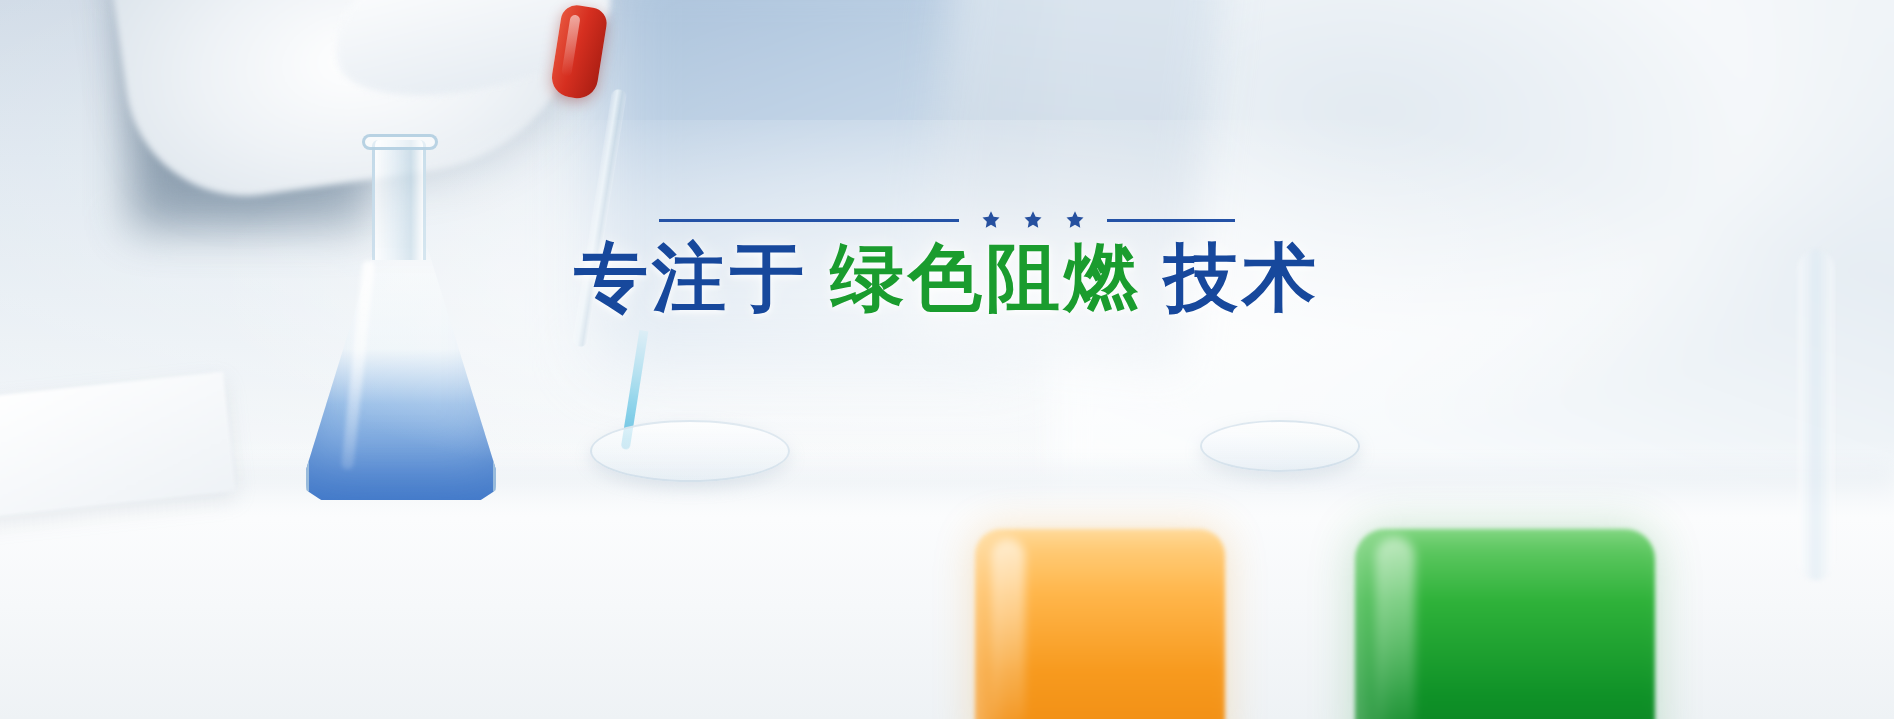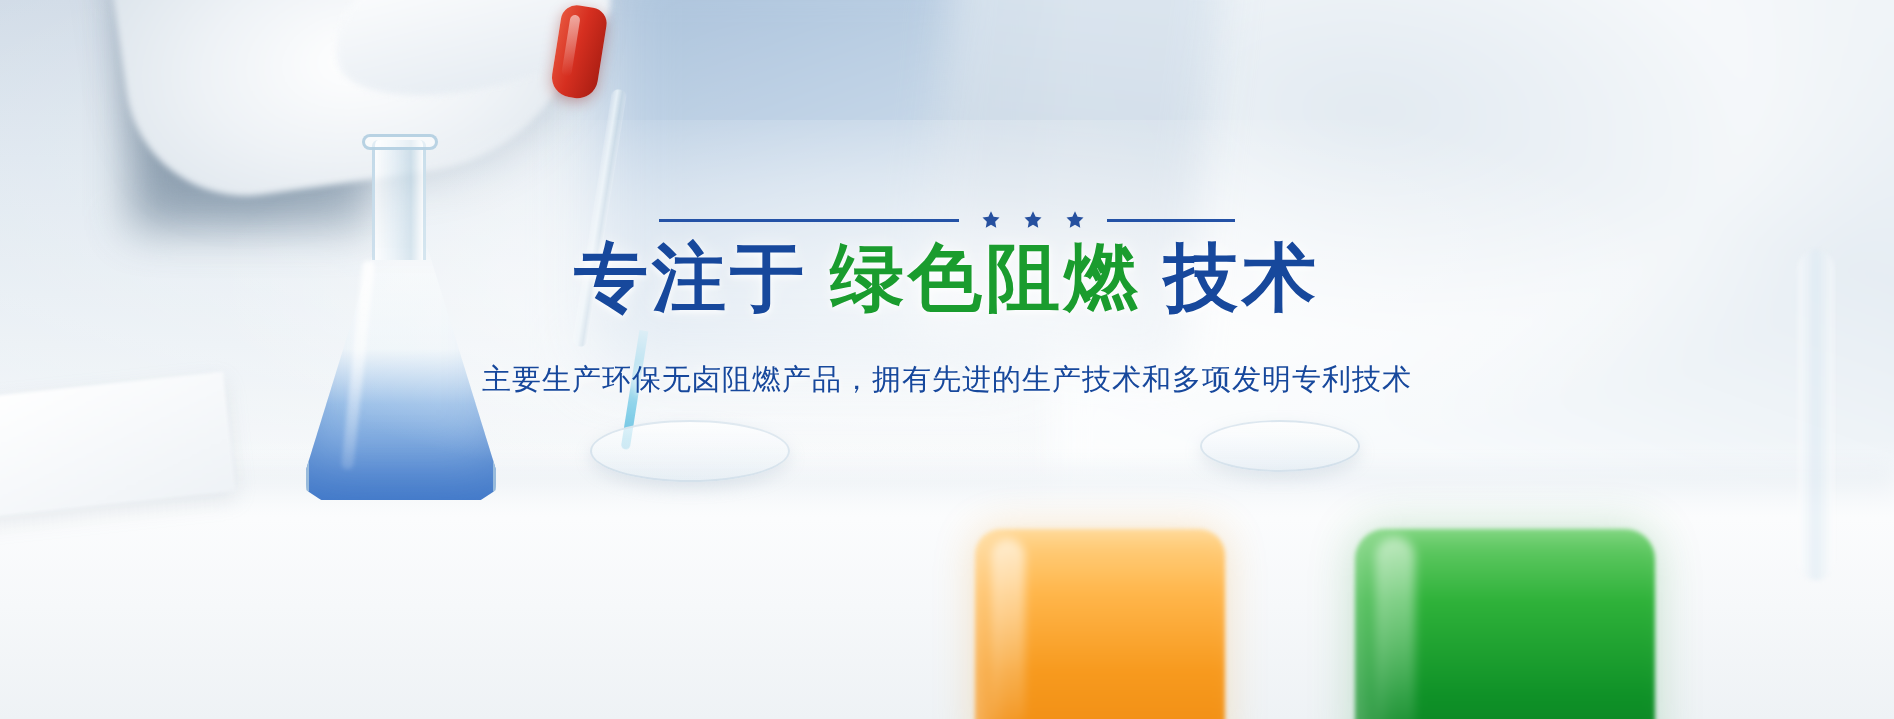--- a/index.html
+++ b/index.html
@@ -277,16 +277,15 @@
         <svg class="star" viewBox="0 0 24 24" aria-hidden="true">
           <path fill="currentColor" d="M12 1.6l3.1 6.5 7.1 1-5.2 5 1.3 7.1L12 17.8 5.7 21.2 7 14.1 1.8 9.1l7.1-1z"></path>
         </svg>
       </div>
       <div class="rule rule-right"></div>
     </div>
 
     <div class="headline"><span class="hl-blue">专注于</span><span class="hl-gap"></span><span class="hl-green">绿色阻燃</span><span class="hl-gap"></span><span class="hl-blue">技术</span></div>
 
 
-    <div class="desc-cn">主要生产环保无卤阻燃产品，拥有先进的生产技术和多项发明专利技术</div>
 
   </div>
 </div>
 
 </body></html>

